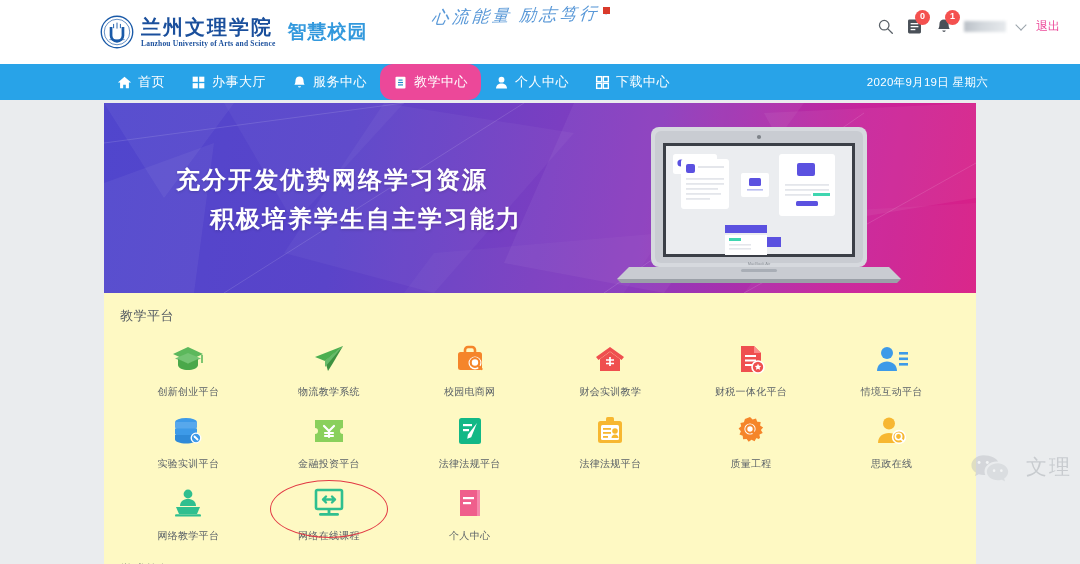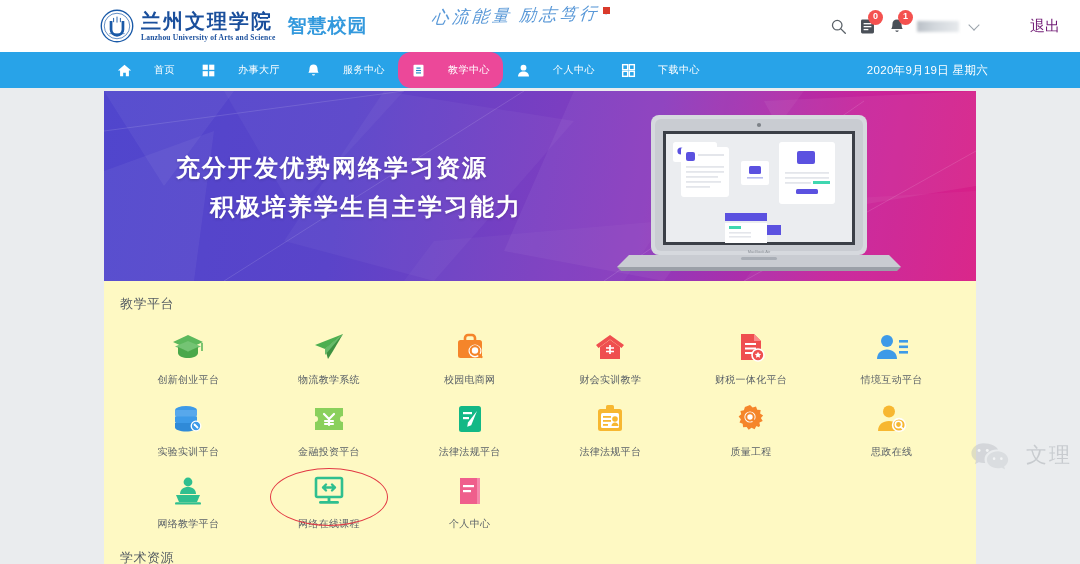--- a/index.html
+++ b/index.html
@@ -5,21 +5,21 @@
   * { box-sizing: border-box; margin: 0; padding: 0; }
   html, body {
     width: 1080px; height: 564px;
     overflow: hidden;
     background: #eaecee;
     font-family: "Liberation Sans", "DejaVu Sans", sans-serif;
   }
 
   
   .header {
-    height: 52px; background: #ffffff;
+    height: 64px; background: #ffffff;
     display: flex; align-items: center;
     position: relative;
   }
   .logo-wrap { display: flex; align-items: center; margin-left: 100px; }
   .logo-seal { width: 34px; height: 34px; flex: 0 0 34px; }
   .logo-names { margin-left: 7px; display: flex; flex-direction: column; }
   .logo-cn {
     font-family: "Liberation Serif", "DejaVu Serif", serif;
     font-size: 20px; font-weight: bold; color: #1a4f9c;
     letter-spacing: 2px; line-height: 1.05;
@@ -64,32 +64,32 @@
     background: #f4514f; color: #fff;
     font-size: 9px; line-height: 13px;
     min-width: 15px; height: 15px; border-radius: 8px;
     text-align: center; padding: 0 3px; font-weight: bold;
   }
   .username {
     width: 42px; height: 11px;
     background: linear-gradient(100deg,#b9bfc6 0%, #d2d7dc 42%, #e7eaed 100%);
     filter: blur(1.6px); border-radius: 1px;
   }
-  .logout { font-size: 15px; color: #701a75; cursor: pointer; margin-left: 41px; }
+  .logout { font-size: 12px; color: #ec4899; cursor: pointer; }
   .chev-down { width: 8px; height: 8px; border-right: 1.6px solid #9aa3ab; border-bottom: 1.6px solid #9aa3ab; transform: rotate(45deg); margin-top: -3px; }
 
   
   .nav {
     height: 36px; background: #28a3e8;
     display: flex; align-items: stretch; position: relative;
   }
   .nav-inner { display: flex; align-items: stretch; margin-left: 104px; }
   .nav-item {
-    display: flex; align-items: center; gap: 22px;
-    padding: 0 13px; color: #ffffff; font-size: 10px;
+    display: flex; align-items: center; gap: 6px;
+    padding: 0 13px; color: #ffffff; font-size: 13px;
     cursor: pointer; letter-spacing: .5px;
   }
   .nav-item.active { background: #ec4899; border-radius: 13px; }
   .nav-date {
     position: absolute; right: 92px; top: 0; height: 36px;
     display: flex; align-items: center;
     color: #ffffff; font-size: 11.5px; letter-spacing: .3px;
   }
 
   

